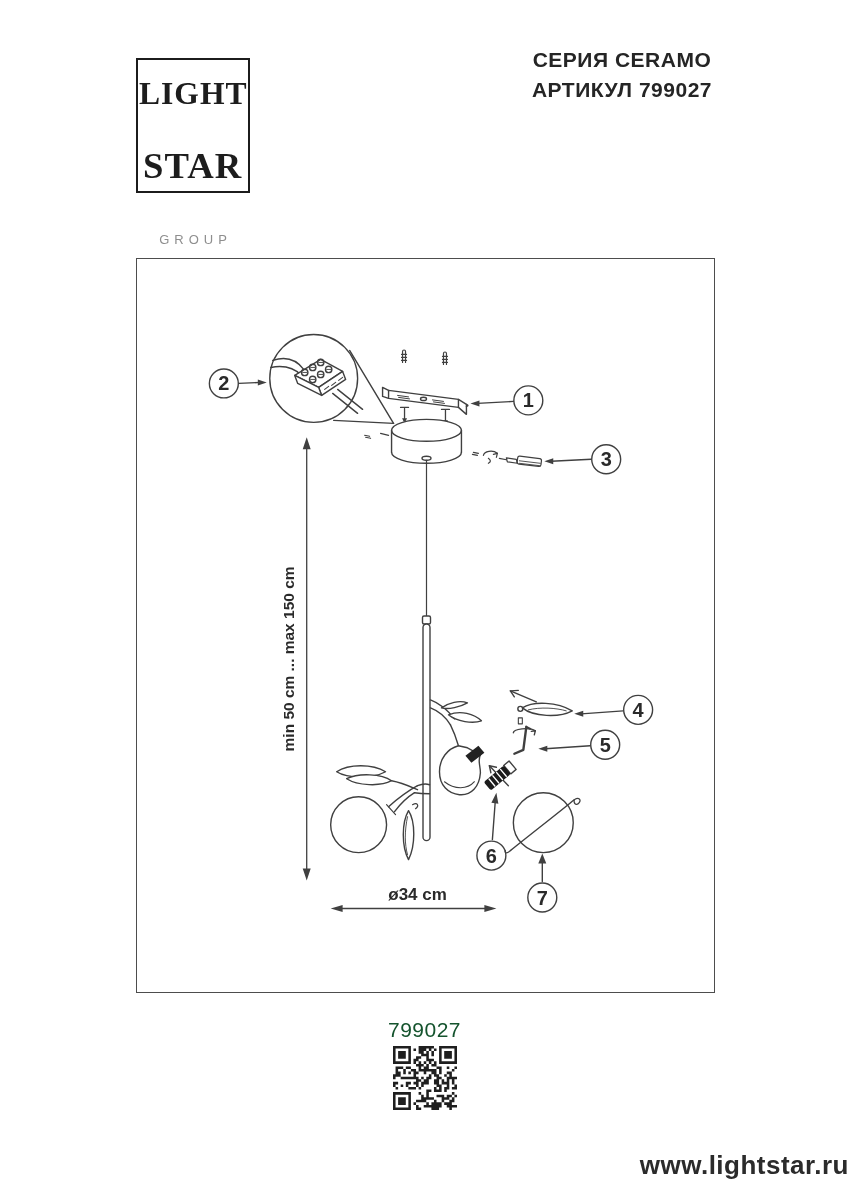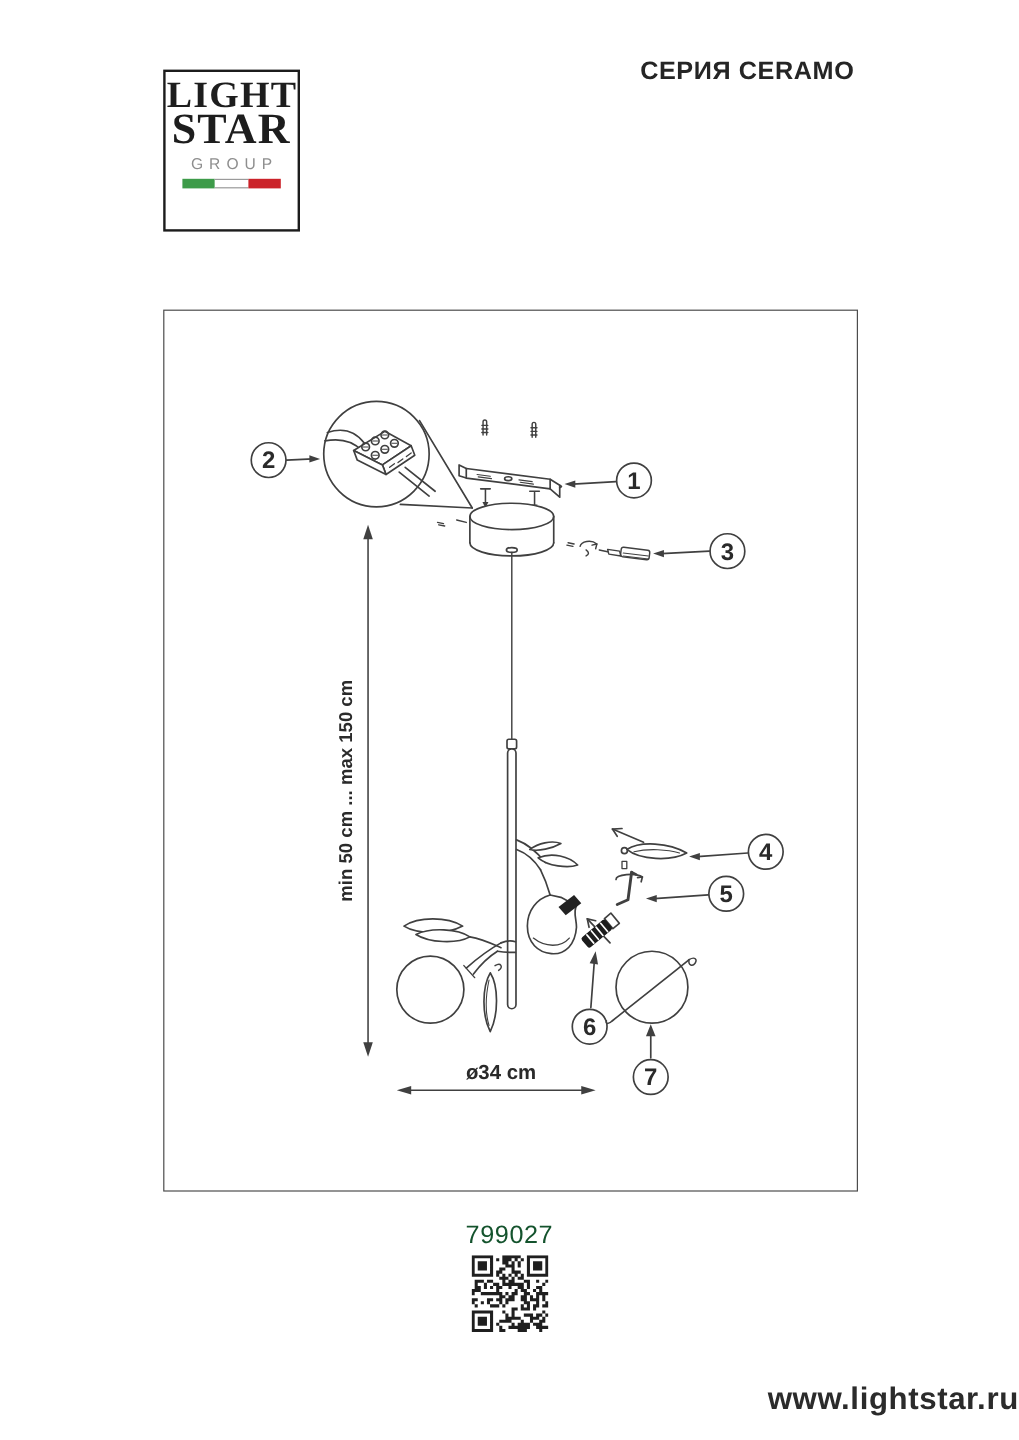--- a/index.html
+++ b/index.html
@@ -2,21 +2,21 @@
 <html><head>
 <meta charset="utf-8">
 <style>
   * { margin:0; padding:0; box-sizing:border-box; }
   html,body { width:849px; height:1200px; background:#ffffff; font-family:"Liberation Sans", sans-serif; position:relative; overflow:hidden; }
 
   
   .logo-box {
     position:absolute; left:136px; top:58px; width:114px; height:135px;
     border:2px solid #1c1c1c; background:#fff;
-    display:flex; flex-direction:column; align-items:center; padding-top:5px;
+    display:flex; flex-direction:column; align-items:center; padding-top:20px;gap:44px;
   }
   .logo-light, .logo-star {
     font-family:"Liberation Serif", serif; font-weight:bold; color:#1d1d1d;
     line-height:0.88; letter-spacing:1px; transform:scaleX(1.02);
   }
   .logo-light { font-size:31px; }
   .logo-star  { font-size:36px; }
   .logo-group { margin-top:5px; font-size:13px; color:#8e8e8e; letter-spacing:5px; text-indent:5px; }
   .flag { margin-top:5px; width:82px; height:8px; display:flex; }
   .flag-green { flex:1; background:#3d9b49; }
@@ -53,20 +53,21 @@
   <div class="logo-group">GROUP</div>
   <div class="flag">
     <div class="flag-green"></div>
     <div class="flag-white"></div>
     <div class="flag-red"></div>
   </div>
 </div>
 
 <div class="header-text">
   <div class="hdr-series">СЕРИЯ CERAMO</div>
+  <div class="hdr-article">АРТИКУЛ 799027</div>
   <div class="hdr-title">
   </div>
 </div>
 
 <div class="diagram-panel">
 <svg width="579" height="735" viewBox="0 0 580 735" fill="none" stroke="#404040" stroke-width="1.4" stroke-linecap="round" stroke-linejoin="round">
 
   <g>
     <circle cx="177" cy="119" r="44"></circle>
     <path d="M213,91 L257,164"></path>

